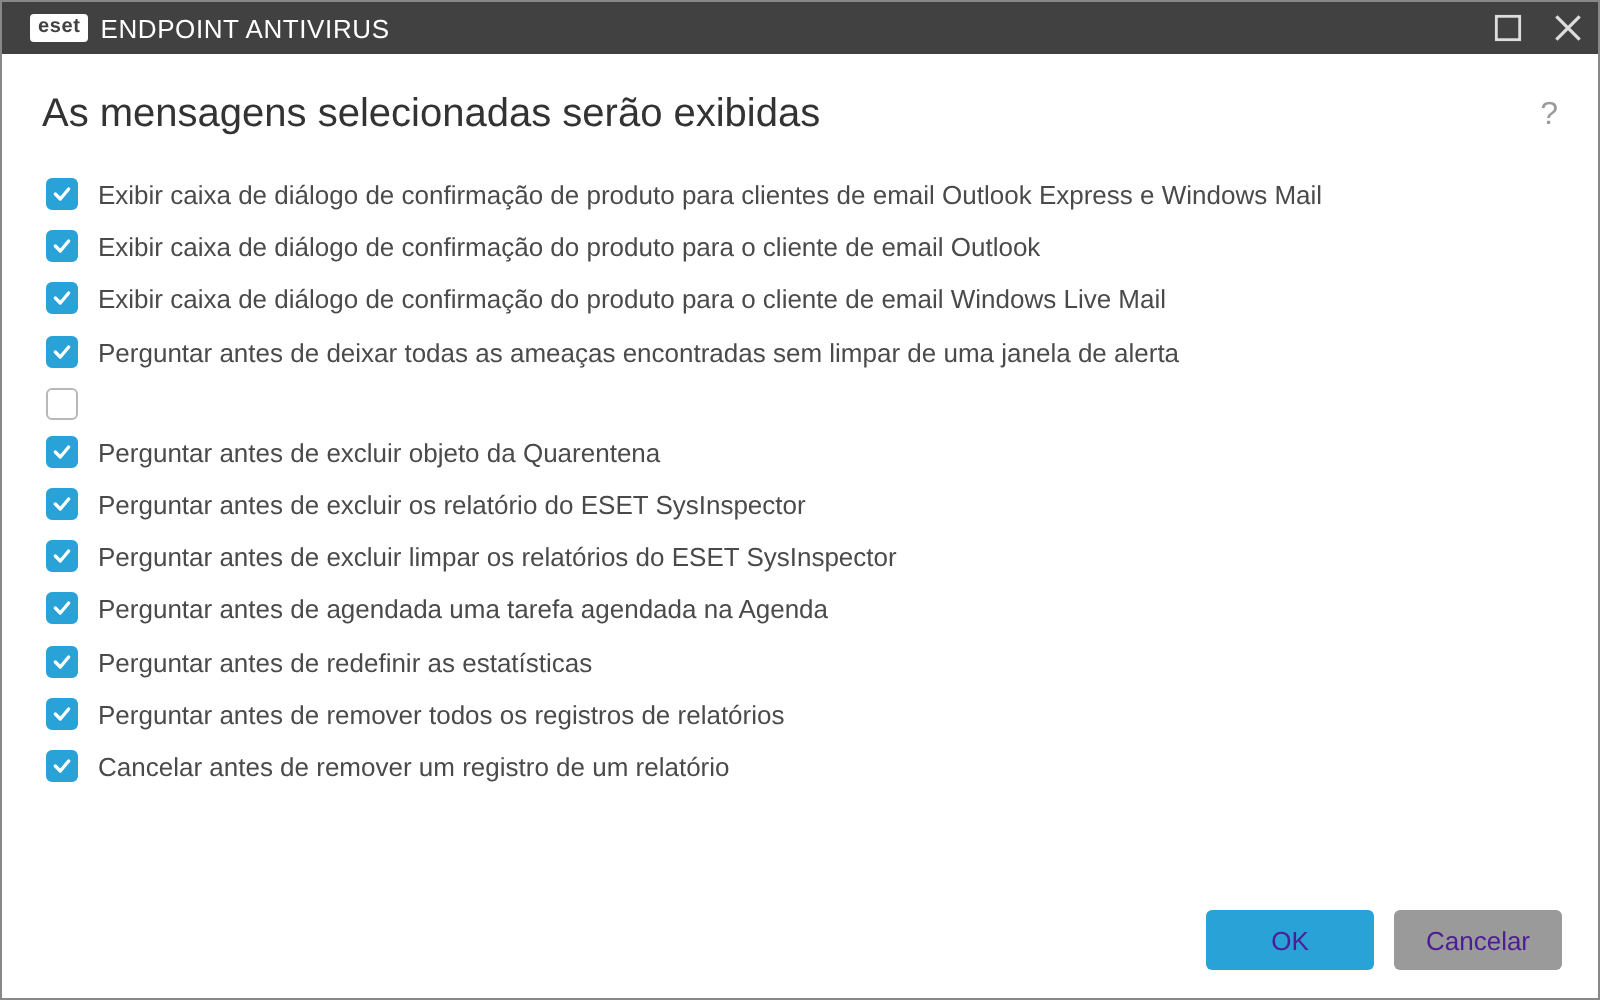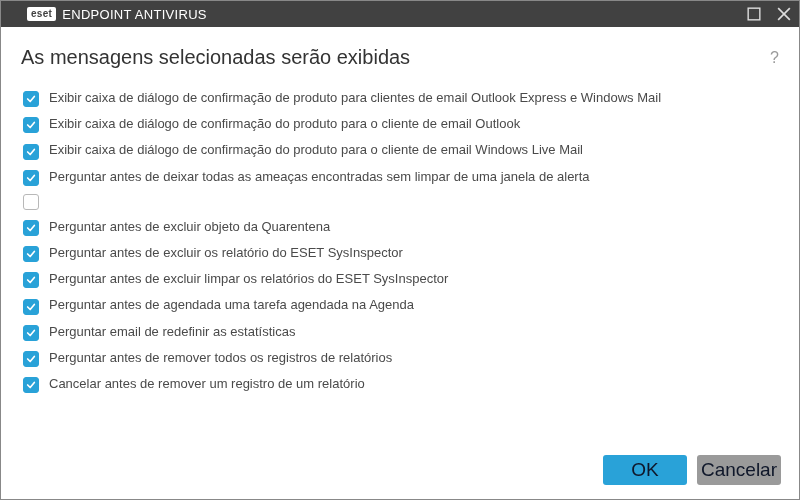--- a/index.html
+++ b/index.html
@@ -1,38 +1,38 @@
 <!DOCTYPE html>
 <html><head>
 <meta charset="utf-8">
 <style>
   * { box-sizing: border-box; margin: 0; padding: 0; }
   html, body { width: 800px; height: 500px; font-family: "Segoe UI", Arial, sans-serif; background: #fff; overflow: hidden; }
   .window { width: 800px; height: 500px; display: flex; flex-direction: column; border: 1px solid #888; }
-  .titlebar { background: #414141; color: #fff; height: 26px; display: flex; align-items: center; padding: 0 8px 0 26px; justify-content: space-between; }
+  .titlebar { background: #414141; color: #fff; height: 26px; display: flex; align-items: center; padding: 0 8px 0 14px; justify-content: space-between; }
   .titlebar-left { display: flex; align-items: center; gap: 6px; font-size: 13px; letter-spacing: .3px; }
   .brand-badge { background:#fff; color:#414141; font-size:10px; font-weight:700; padding:0 4px; border-radius:2px; line-height:14px; }
   .app-title { font-weight:400; }
   .titlebar-right { display:flex; gap:16px; align-items:center; }
   .win-btn { width:14px; height:14px; display:flex; align-items:center; justify-content:center; cursor:pointer; color:#ddd; }
   .header { padding: 19px 20px 10px 20px; display:flex; align-items:center; justify-content:space-between; }
   .header h1 { font-size:20px; font-weight:400; color:#333; }
   .help { color:#9a9a9a; font-size:16px; cursor:pointer; }
   .content-wrap { flex:1; padding: 0 12px 0 20px; overflow:hidden; display:flex; }
   .list { flex:1; overflow-y:scroll; padding: 6px 10px 6px 0; }
   .list::-webkit-scrollbar { width: 12px; }
   .list::-webkit-scrollbar-track { background: #f0f0f0; }
   .list::-webkit-scrollbar-thumb { background: #c9c9c9; border-radius: 6px; }
-  .item { display:flex; align-items:flex-end; gap:10px; padding:4px 2px; font-size:13px; color:#4a4a4a; line-height:1.4; }
+  .item { display:flex; align-items:flex-start; gap:10px; padding:4px 2px; font-size:13px; color:#4a4a4a; line-height:1.4; }
   .chk { width:16px; height:16px; flex-shrink:0; border-radius:3px; display:flex; align-items:center; justify-content:center; cursor:pointer; }
   .chk.checked { background:#29a2d8; border:1px solid #29a2d8; }
   .chk.unchecked { background:#fff; border:1px solid #b8b8b8; }
   .chk svg { width:10px; height:10px; }
   .footer { padding:14px 18px; background:#fff; display:flex; justify-content:flex-end; gap:10px; }
-  .btn { min-width:84px; height:30px; border:none; border-radius:3px; font-size:19px; cursor:pointer; color:#0f172a; }
+  .btn { min-width:84px; height:30px; border:none; border-radius:3px; font-size:13px; cursor:pointer; color:#4c1d95; }
   .btn-primary { background:#29a2d8; }
   .btn-secondary { background:#9a9a9a; }
 </style>
 </head>
 <body>
 
 <div class="window">
 
   <div class="titlebar">
     <div class="titlebar-left">
@@ -127,21 +127,21 @@
             </svg>
           </div>
           <span>Perguntar antes de agendada uma tarefa agendada na Agenda</span>
         </div>
         <div class="item">
           <div class="chk checked">
             <svg viewBox="0 0 12 12">
               <path d="M2 6 L5 9 L10 3" fill="none" stroke="#fff" stroke-width="2" stroke-linecap="round" stroke-linejoin="round"></path>
             </svg>
           </div>
-          <span>Perguntar email de redefinir as estatísticas</span>
+          <span>Perguntar antes de redefinir as estatísticas</span>
         </div>
         <div class="item">
           <div class="chk checked">
             <svg viewBox="0 0 12 12">
               <path d="M2 6 L5 9 L10 3" fill="none" stroke="#fff" stroke-width="2" stroke-linecap="round" stroke-linejoin="round"></path>
             </svg>
           </div>
           <span>Perguntar antes de remover todos os registros de relatórios</span>
         </div>
         <div class="item">

